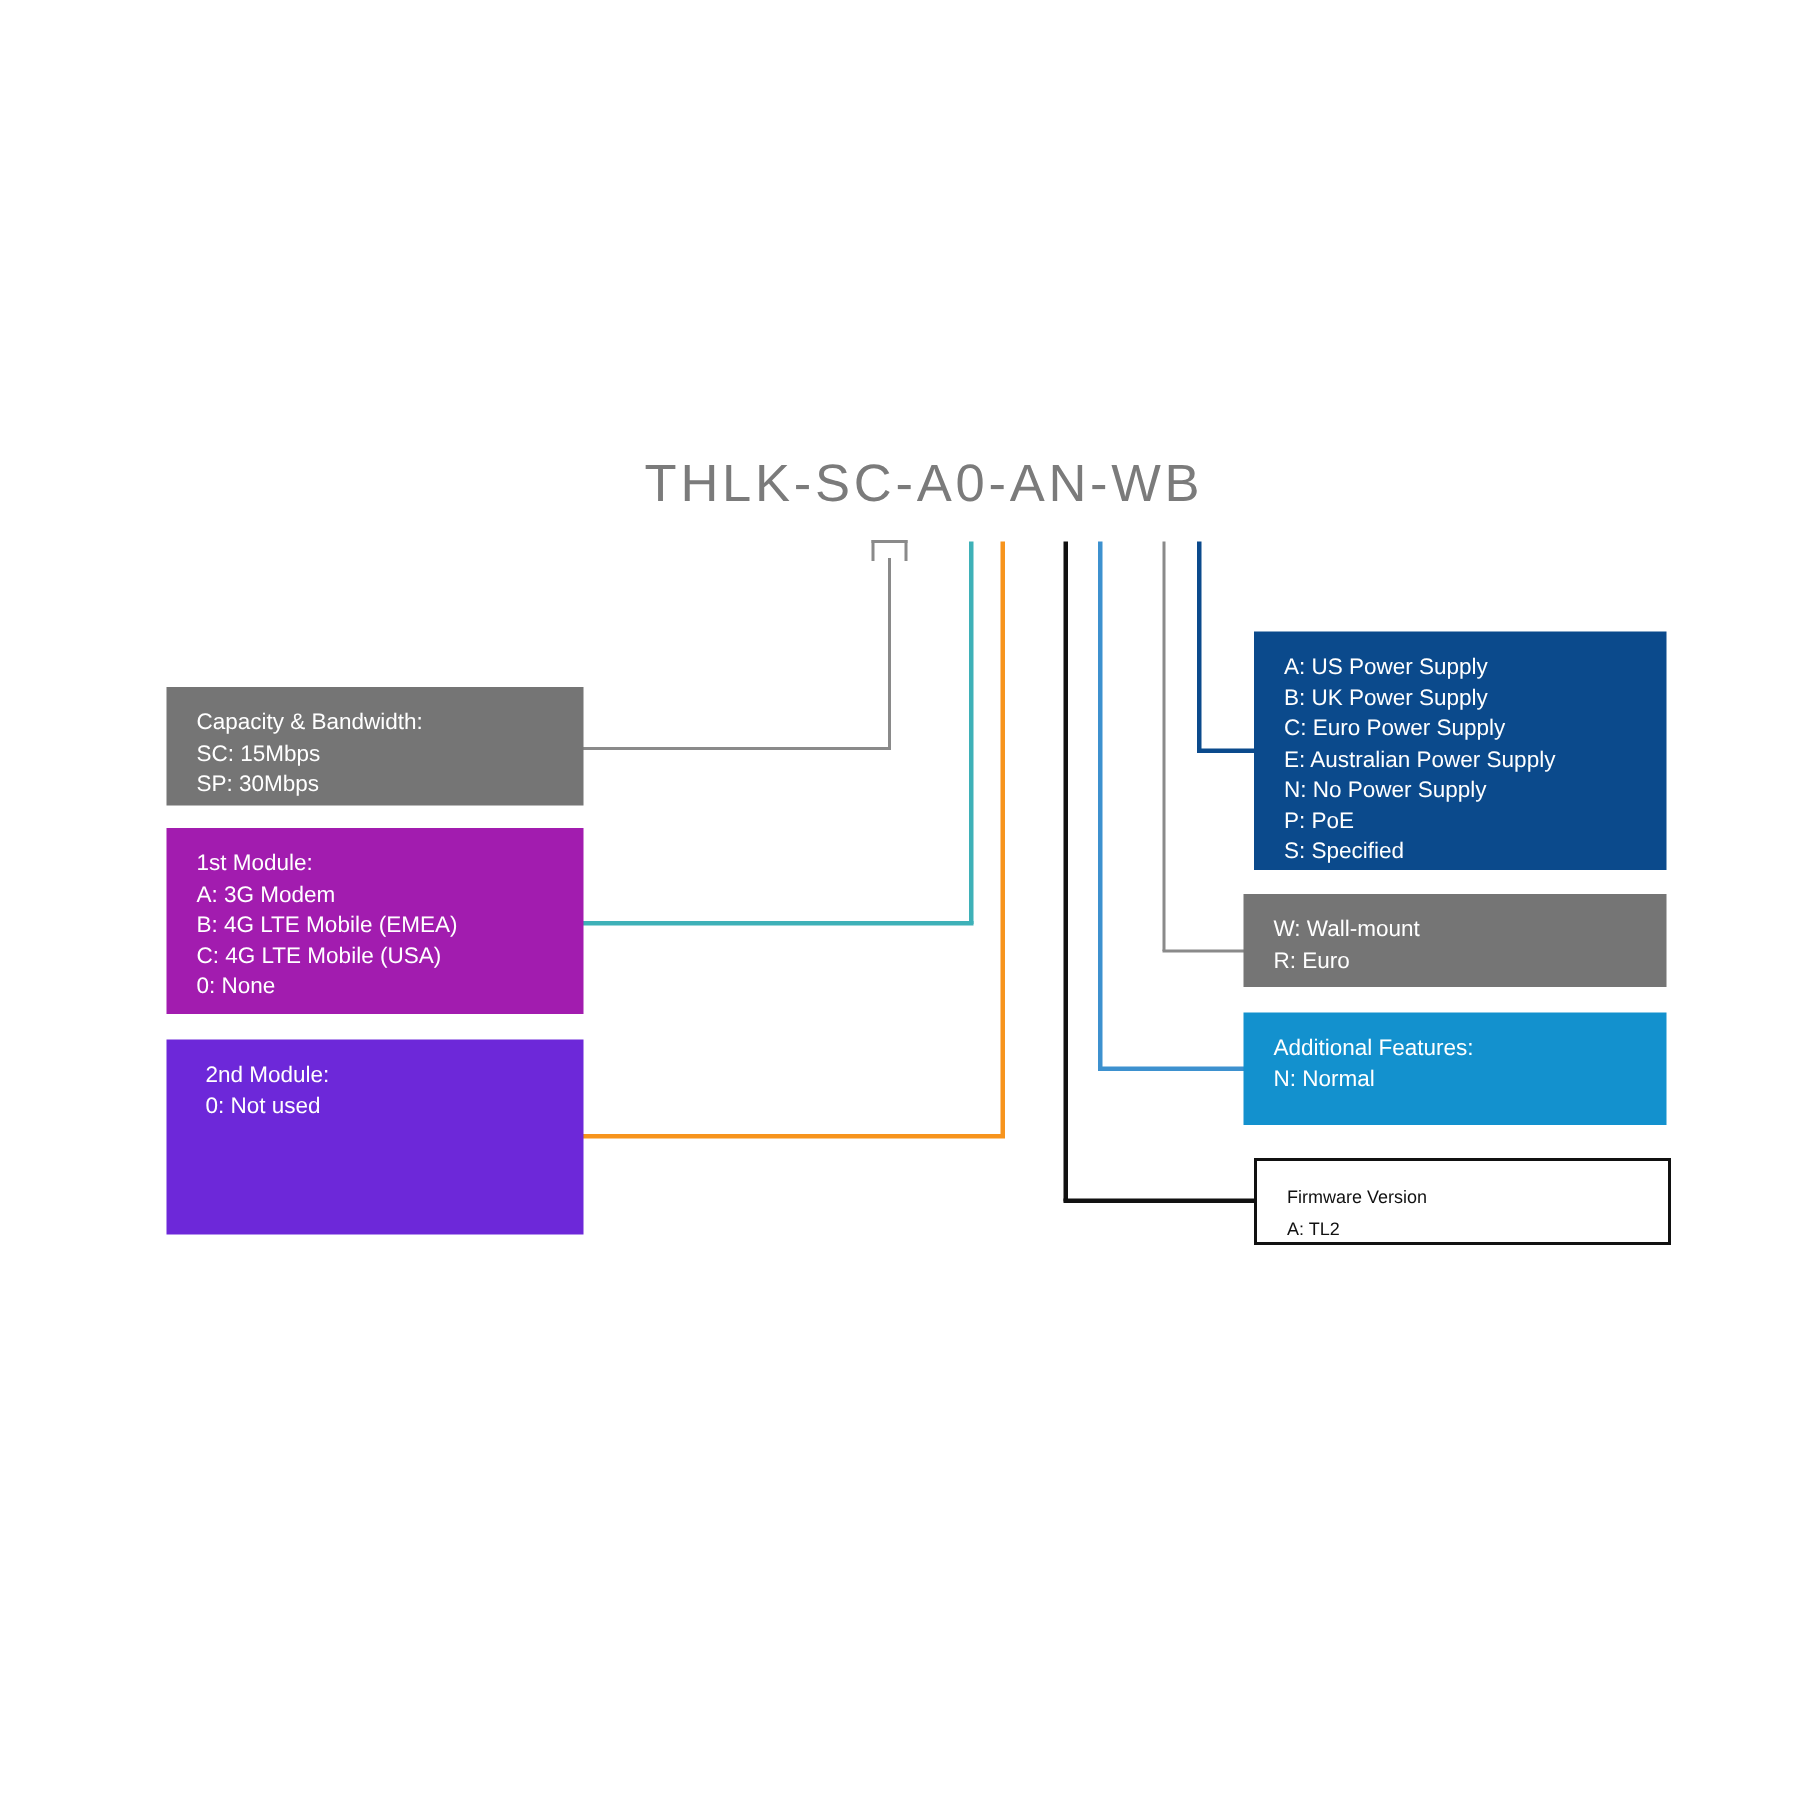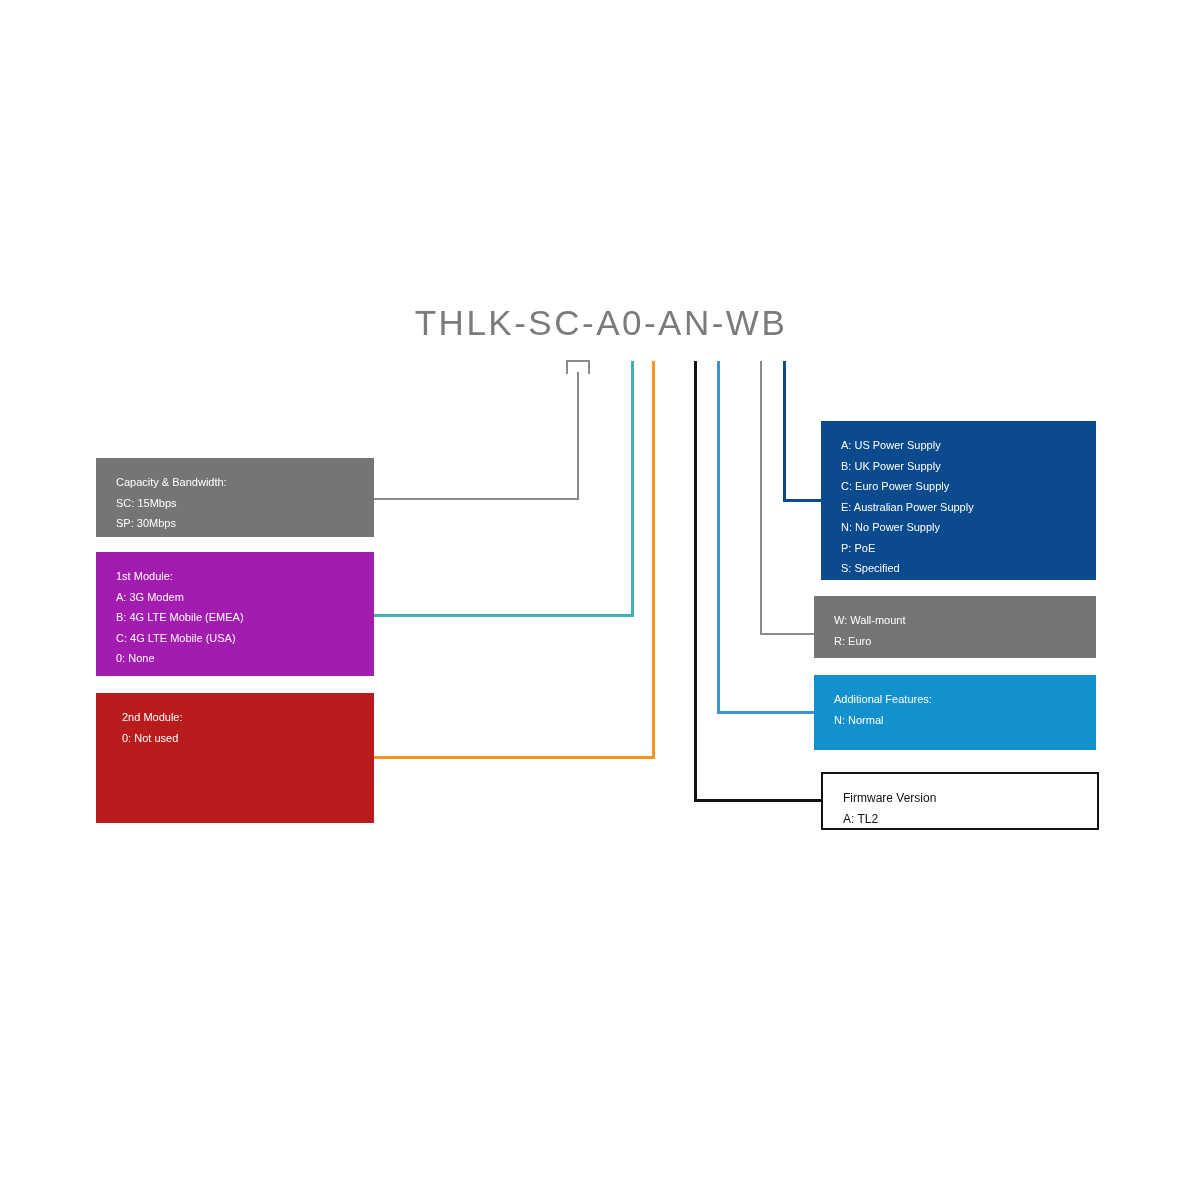--- a/index.html
+++ b/index.html
@@ -4,41 +4,41 @@
 <title>Part Number Decoder</title>
 <style>
   html,body{margin:0;padding:0;}
   body{
     width:1200px;height:1200px;
     background:#ffffff;
     font-family:"Liberation Sans","DejaVu Sans",sans-serif;
     overflow:hidden;
     position:relative;
   }
-  #stage{position:absolute;left:1px;top:0;width:1134px;height:1200px;}
+  #stage{position:absolute;left:16px;top:0;width:1134px;height:1200px;}
 
   
   .title{
     position:absolute;
     left:0;top:303px;width:1200px;
     text-align:center;
     font-size:35px;
     letter-spacing:2.5px;
     color:#7b7b7b;
     font-weight:400;
     white-space:pre;
   }
 
   
   .box{
     position:absolute;
     box-sizing:border-box;
     padding:14px 18px 10px 20px;
     color:#ffffff;
-    font-size:11px;
+    font-size:15px;
     line-height:20.5px;
     white-space:pre-line;
   }
   .box.light{color:#ffffff;}
   .box.outline{
     background:#ffffff;
     color:#111111;
     border:2px solid #111111;
     font-size:12px;
   }
@@ -84,21 +84,21 @@
   <div class="box light" style="left:95px;top:458px;width:278px;height:79px;background:#757575;">Capacity &amp; Bandwidth:
 SC: 15Mbps
 SP: 30Mbps</div>
 
   <div class="box light" style="left:95px;top:552px;width:278px;height:124px;background:#a21caf;">1st Module:
 A: 3G Modem
 B: 4G LTE Mobile (EMEA)
 C: 4G LTE Mobile (USA)
 0: None</div>
 
-  <div class="box light" style="left:95px;top:693px;width:278px;height:130px;background:#b91c1c;padding-left:26px;">2nd Module:
+  <div class="box light" style="left:95px;top:693px;width:278px;height:130px;background:#6d28d9;padding-left:26px;">2nd Module:
 0: Not used</div>
 
   <div class="box light" style="left:820px;top:421px;width:275px;height:159px;background:#0b4a8c;">A: US Power Supply
 B: UK Power Supply
 C: Euro Power Supply
 E: Australian Power Supply
 N: No Power Supply
 P: PoE
 S: Specified</div>
 

